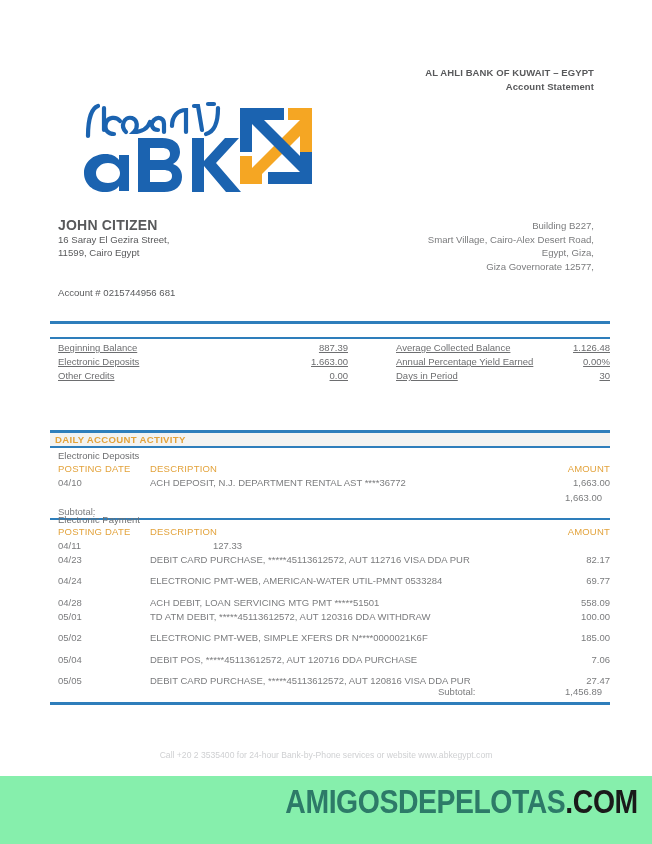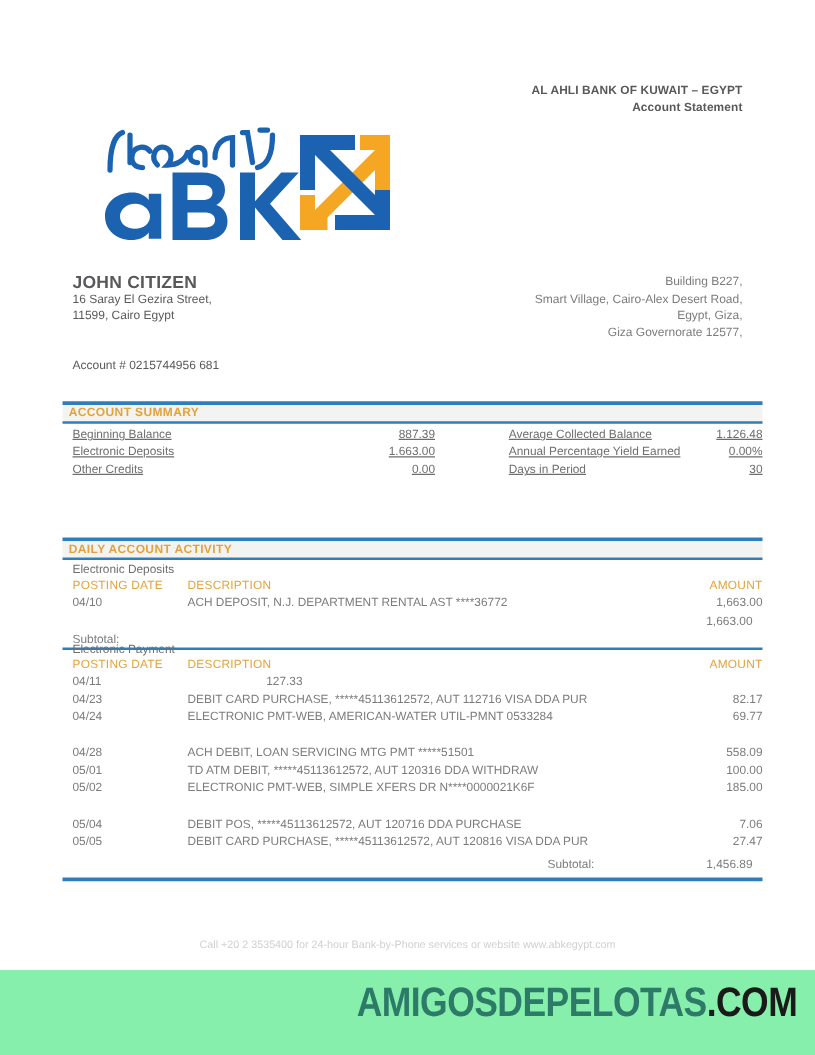--- a/index.html
+++ b/index.html
@@ -119,21 +119,21 @@
   }
   .sum-row {
     display: flex;
     line-height: 14.2px;
     height: 14.2px;
     text-decoration: underline;
   }
   .sum-l-label { width: 175px; }
   .sum-l-val   { width: 115px; text-align: right; }
   .sum-gap     { width: 48px; }
-  .sum-r-label { width: 148px; margin-left: 11px; }
+  .sum-r-label { width: 148px; }
   .sum-r-val   { flex: 1; text-align: right; }
 
   
   .subhead {
     position: absolute;
     left: 58px;
     color: #6d6e70;
     font-size: 9.5px;
     line-height: 13px;
   }
@@ -153,21 +153,21 @@
     left: 58px;
     width: 552px;
     font-size: 9.5px;
     color: #7b7c7e;
   }
   .txn-row {
     display: flex;
     line-height: 14.2px;
     height: 14.2px;
   }
-  .txn-row.sp { height: 28.4px; align-items: flex-start; }
+  .txn-row.sp { height: 28.4px; align-items: center; }
   .c-date { width: 92px; }
   .c-desc { flex: 1; }
   .c-amt  { width: 92px; text-align: right; }
 
   .subtotal-amt {
     position: absolute;
     right: 50px;
     text-align: right;
     font-size: 9.5px;
     color: #7b7c7e;
@@ -275,21 +275,20 @@
     <div class="addr-right">
       <div>Building B227,</div>
       <div>Smart Village, Cairo-Alex Desert Road,</div>
       <div>Egypt, Giza,</div>
       <div>Giza Governorate 12577,</div>
     </div>
 
     <div class="acct-no">Account # 0215744956 681</div>
 
     <div class="band rule-top" style="top:321px"></div>
-    <div class="band band-title" style="top:324px">ACCOUNT SUMMARY</div>
     <div class="band rule-thin" style="top:337px"></div>
 
     <div class="sum" style="top:341px">
       <div class="sum-row">
         <span class="sum-l-label">Beginning Balance</span>
         <span class="sum-l-val">887.39</span>
         <span class="sum-gap"></span>
         <span class="sum-r-label">Average Collected Balance</span>
         <span class="sum-r-val">1.126.48</span>
       </div>

